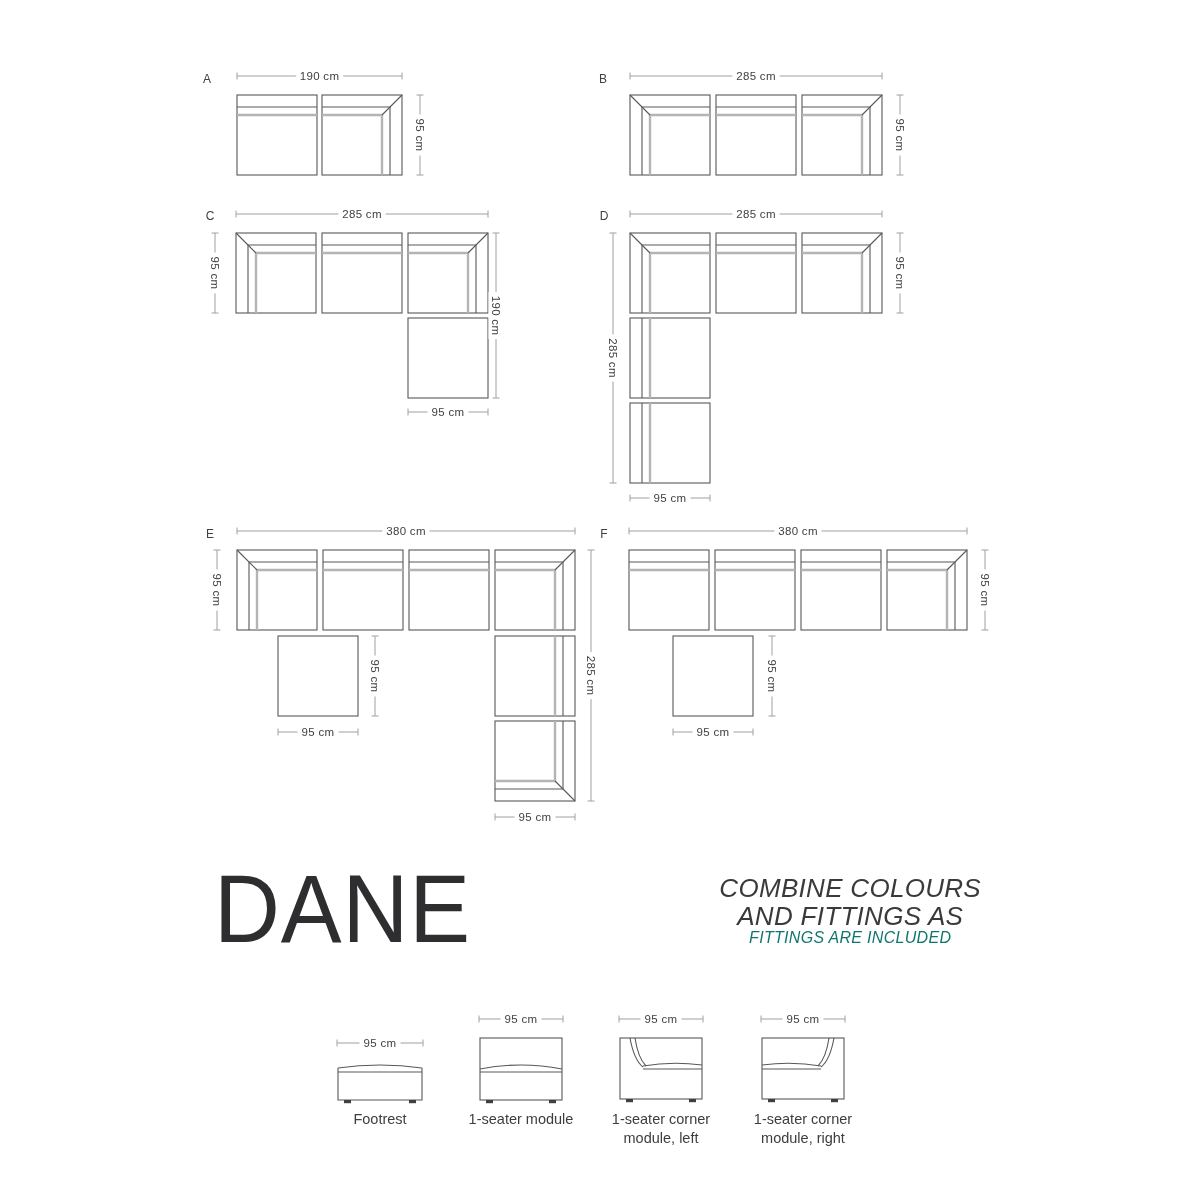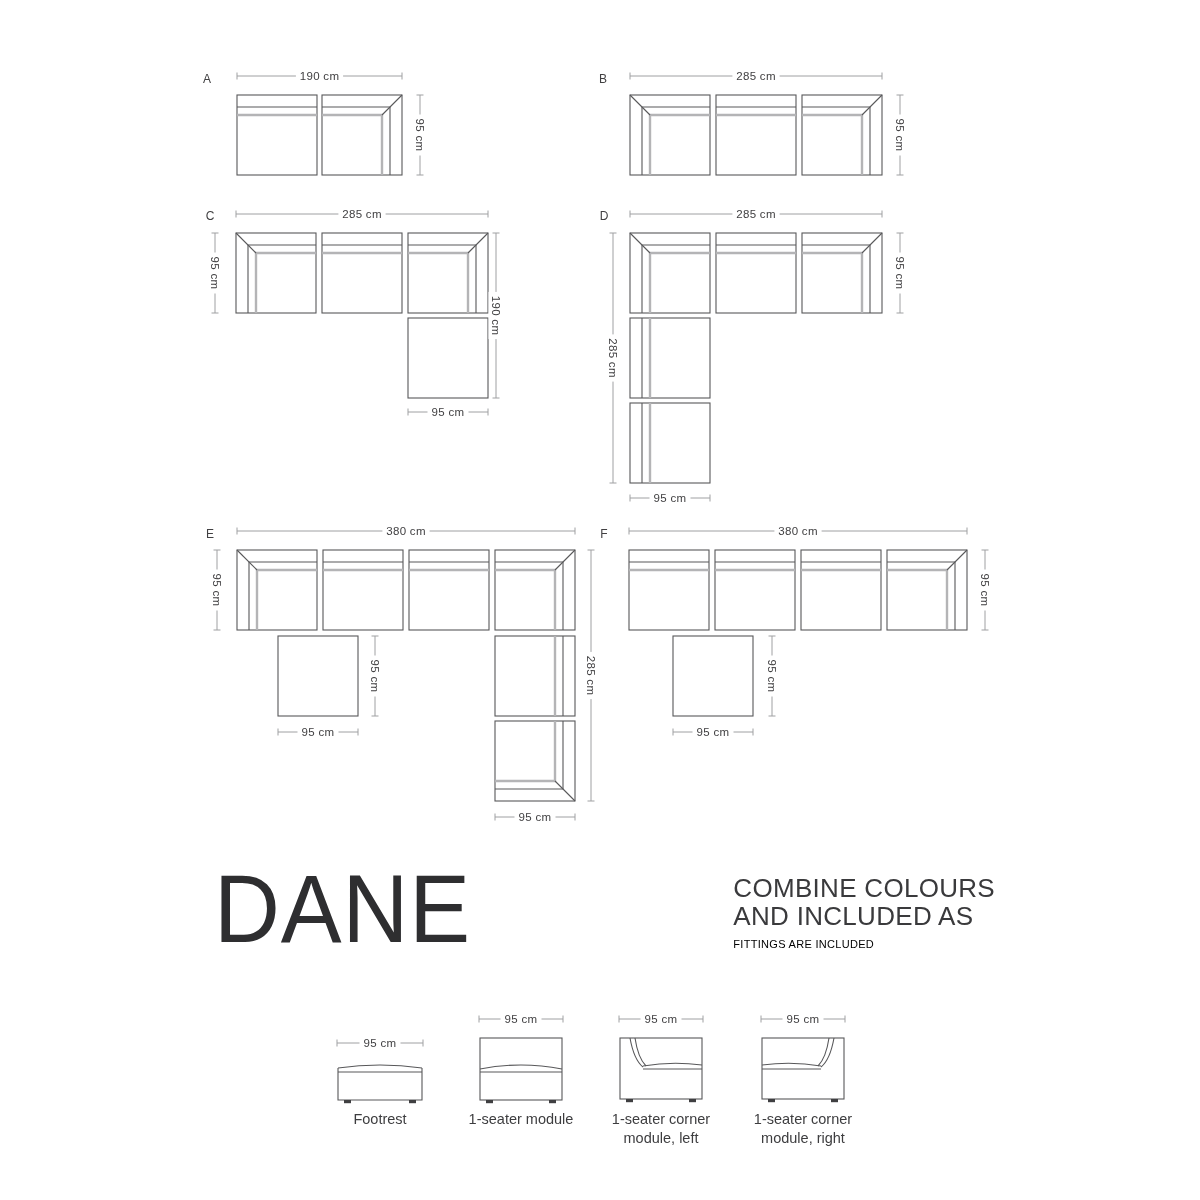--- a/index.html
+++ b/index.html
@@ -8,29 +8,29 @@
   #diagram-svg{position:absolute;left:0;top:0;}
   svg text{font-family:"Liberation Sans", sans-serif;}
   .title{
     position:absolute;left:214px;top:860px;
     font-size:97px;line-height:97px;font-weight:300;
     color:#2e2e30;letter-spacing:1px;
     transform:scaleX(0.94);transform-origin:left top;
     white-space:nowrap;
   }
   .tagline{
-    position:absolute;right:205px;top:874px;
-    text-align:left;color:#3a3a3c;
+    position:absolute;right:219px;top:874px;
+    text-align:center;color:#3a3a3c;font-style:italic;
   }
   .tagline .line{
     font-size:26px;line-height:28px;font-weight:300;letter-spacing:0.3px;
   }
   .tagline .note{
-    font-size:11px;line-height:16px;font-weight:400;letter-spacing:0.3px;
-    margin-top:6px;color:#000000;
+    font-size:16px;line-height:16px;font-weight:400;letter-spacing:0.3px;
+    color:#0f766e;
   }
 </style>
 </head>
 <body>
 
 <div class="page">
   <svg id="diagram-svg" width="1200" height="1200" viewBox="0 0 1200 1200">
       <g>
         <text x="207" y="79" text-anchor="middle" dominant-baseline="central" font-size="12" fill="#414042">A</text>
         <g>
@@ -455,16 +455,16 @@
         <rect x="831" y="1099" width="7" height="3.2" fill="#3f3f41"></rect>
         <text x="803" y="1124" text-anchor="middle" font-size="14.5" fill="#3d3d3f">1-seater corner</text>
         <text x="803" y="1143" text-anchor="middle" font-size="14.5" fill="#3d3d3f">module, right</text>
       </g>
     </svg>
 
   <div class="title">DANE</div>
 
   <div class="tagline">
     <div class="line">COMBINE COLOURS</div>
-    <div class="line">AND INCLUDED AS</div>
+    <div class="line">AND FITTINGS AS</div>
     <div class="note">FITTINGS ARE INCLUDED</div>
   </div>
 </div>
 
 </body></html>

